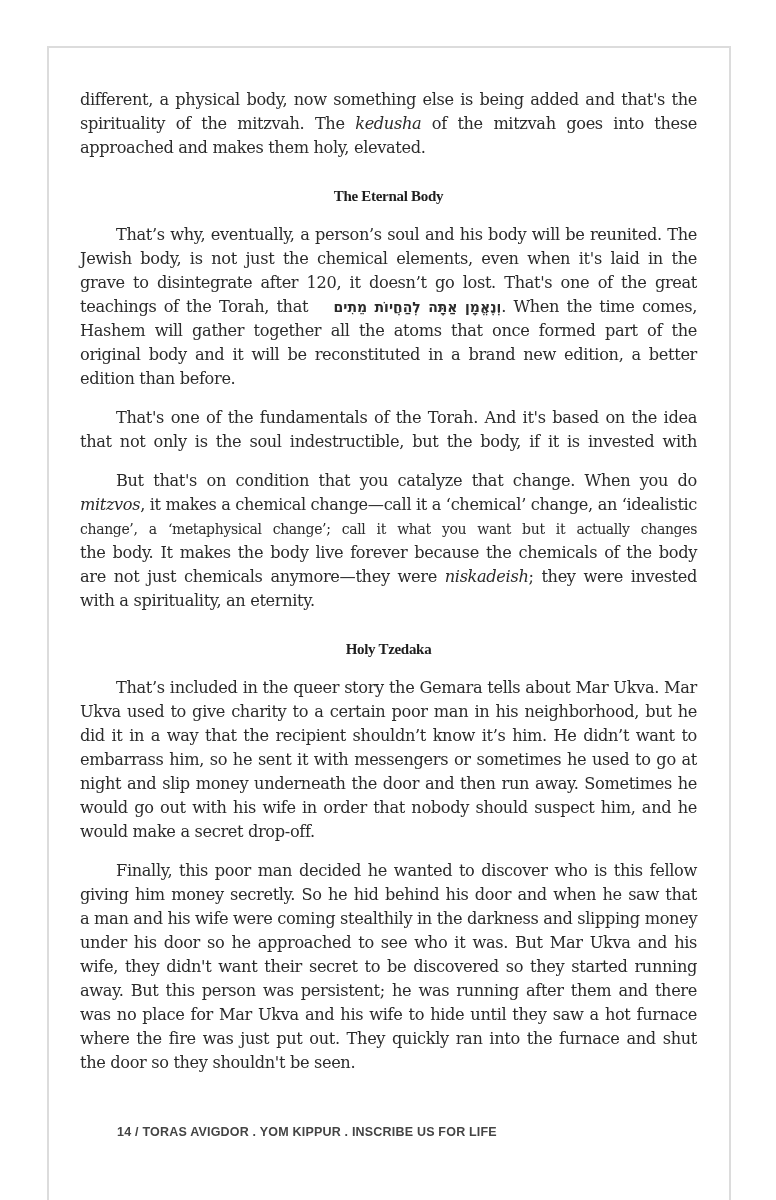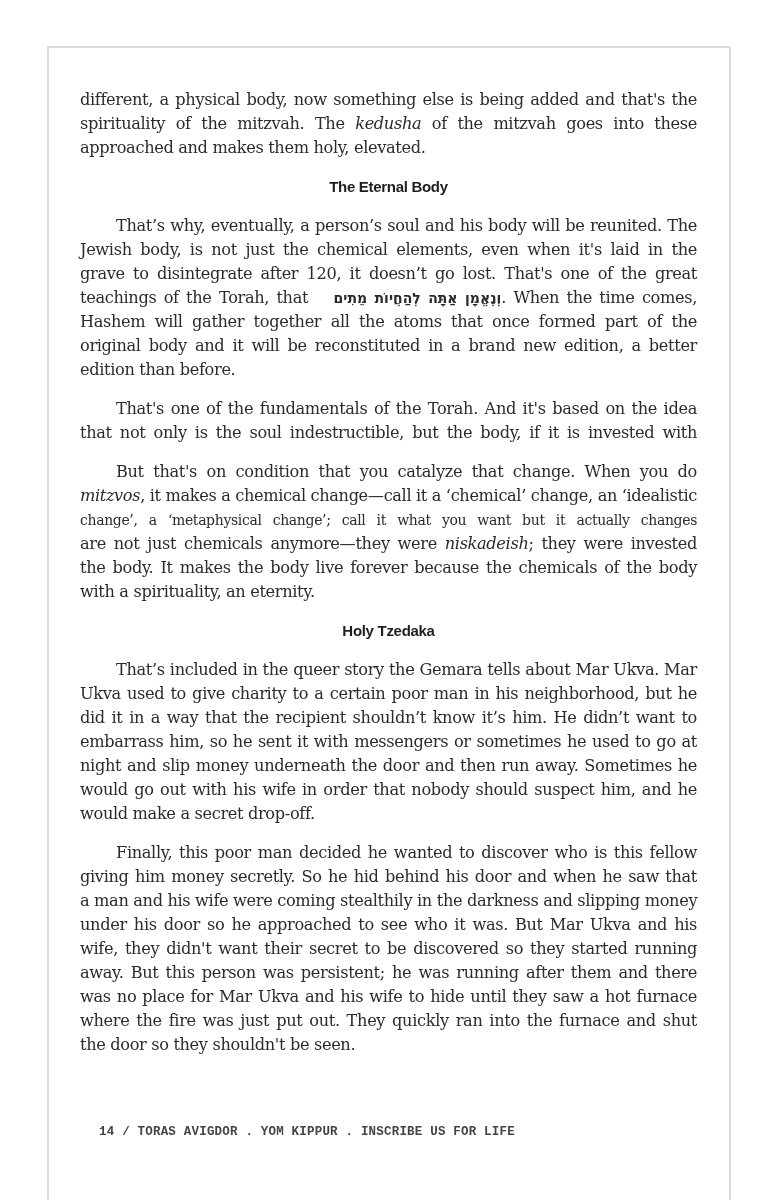--- a/index.html
+++ b/index.html
@@ -57,36 +57,36 @@
   .line .heb {
     font-family: "DejaVu Sans", sans-serif;
     font-weight: bold;
     font-size: 14px;
     letter-spacing: 0;
     margin-left: 18px;
   }
   .heading {
     display: block;
     text-align: center;
-    font-family: Liberation Sans, sans-serif;
+    font-family: Liberation Serif, serif;
     font-weight: bold;
     font-size: 15px;
     letter-spacing: -0.3px;
     color: #1e1e1e;
     height: 24px;
     line-height: 24px;
-    margin: 6px 0 15px 0;
+    margin: 24px 0 15px 0;
   }
   .footer {
     position: absolute;
     left: 0;
     top: 1125px;
     width: 614px;
     text-align: center;
-    font-family: Liberation Mono, monospace;
+    font-family: Liberation Sans, sans-serif;
     font-weight: bold;
     font-size: 12.5px;
     color: #444444;
     letter-spacing: 0.2px;
   }
 </style>
 </head>
 <body>
 
 <div class="page"></div>
@@ -108,22 +108,22 @@
       <span class="line last"><span>edition than before.</span></span>
     </div>
     <div class="para">
       <span class="line indent"><span>That's one of the fundamentals of the Torah. And it's based on the idea</span></span>
       <span class="line"><span>that not only is the soul indestructible, but the body, if it is invested with</span></span>
     </div>
     <div class="para">
       <span class="line indent"><span>But that's on condition that you catalyze that change. When you do</span></span>
       <span class="line" style="font-size: 16.1652px;"><span class="it">mitzvos</span><span>, it makes a chemical change—call it a ‘chemical’ change, an ‘idealistic</span></span>
       <span class="line" style="font-size: 14px;"><span>change’, a ‘metaphysical change’; call it what you want but it actually changes</span></span>
+      <span class="line"><span>the body. It makes the body live forever because the chemicals of the body</span></span>
       <span class="line"><span>are not just chemicals anymore—they were </span><span class="it">niskadeish</span><span>; they were invested</span></span>
-      <span class="line"><span>the body. It makes the body live forever because the chemicals of the body</span></span>
       <span class="line last"><span>with a spirituality, an eternity.</span></span>
     </div>
     <div class="heading">Holy Tzedaka</div>
     <div class="para">
       <span class="line indent"><span>That’s included in the queer story the Gemara tells about Mar Ukva. Mar</span></span>
       <span class="line"><span>Ukva used to give charity to a certain poor man in his neighborhood, but he</span></span>
       <span class="line"><span>did it in a way that the recipient shouldn’t know it’s him. He didn’t want to</span></span>
       <span class="line"><span>embarrass him, so he sent it with messengers or sometimes he used to go at</span></span>
       <span class="line"><span>night and slip money underneath the door and then run away. Sometimes he</span></span>
       <span class="line"><span>would go out with his wife in order that nobody should suspect him, and he</span></span>

